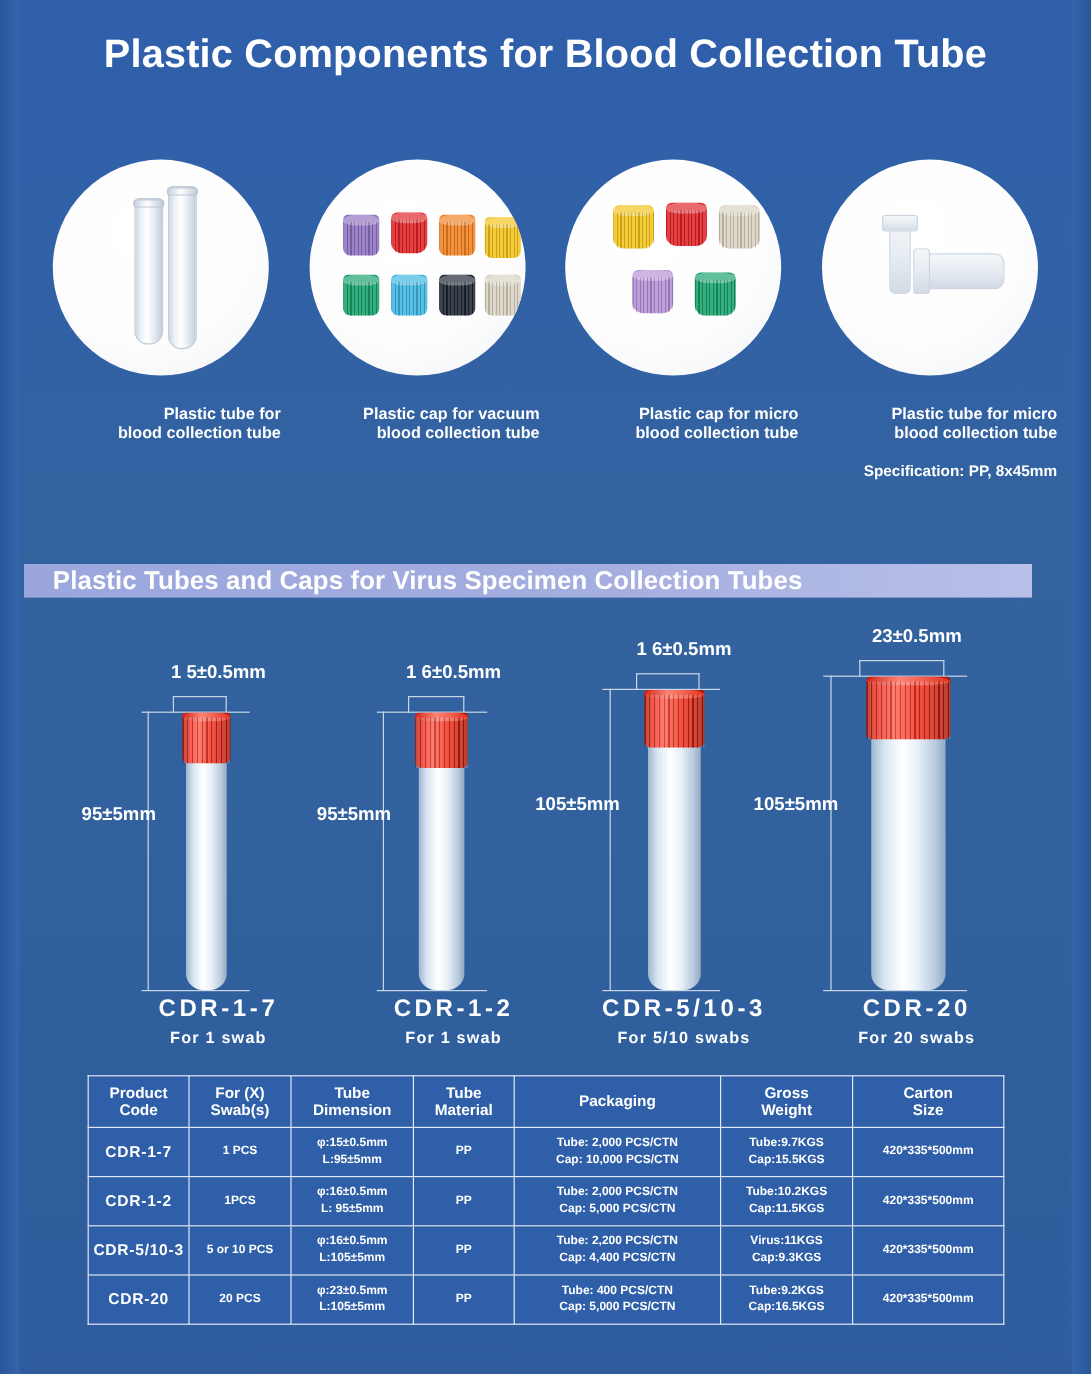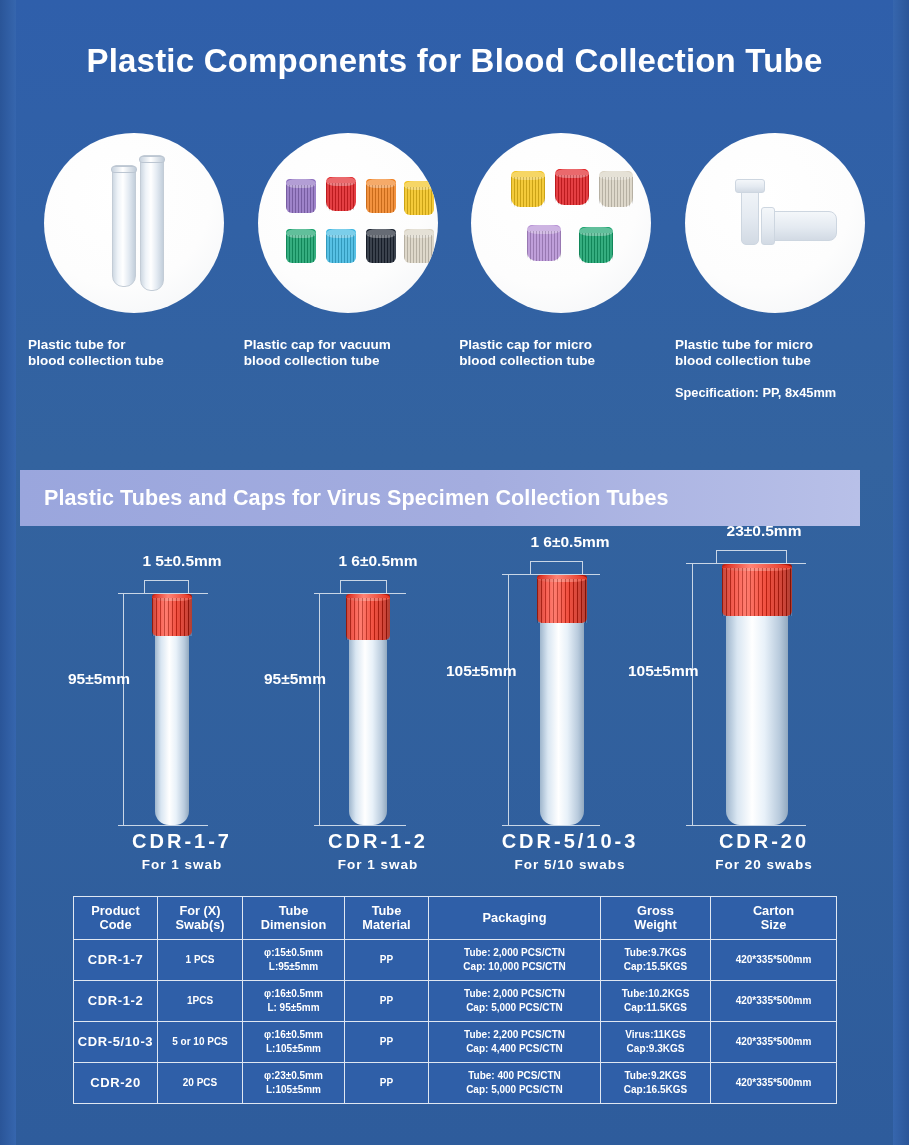--- a/index.html
+++ b/index.html
@@ -12,21 +12,21 @@
   .page{
     position:absolute;inset:0;
     background:linear-gradient(180deg,#2f5fab 0%,#33639f 40%,#2e5c9c 100%);
   }
   .side-strip{position:absolute;top:0;bottom:0;width:16px;background:#3b6bb5;}
   .side-strip.left{left:0;background:linear-gradient(90deg,#2a5598,#3666ae);}
   .side-strip.right{right:0;background:linear-gradient(270deg,#2a5598,#3666ae);}
 
   
   .title-bar{
-    position:absolute;top:42px;left:0;right:0;text-align:center;
+    position:absolute;top:26px;left:0;right:0;text-align:center;
   }
   .title-bar h1{
     margin:0;color:#ffffff;font-size:33px;font-weight:bold;
     letter-spacing:.2px;
   }
 
   
   .circles{
     position:absolute;top:133px;left:44px;right:44px;height:180px;
     display:flex;justify-content:space-between;
@@ -71,27 +71,27 @@
     position:absolute;border-radius:5px;
     background:linear-gradient(180deg,#f4f7fa,#e4eaf1 55%,#d2dae4);
     border:1px solid #cdd6e0;
   }
 
   
   .captions{
     position:absolute;top:337px;left:28px;right:28px;height:80px;
     display:flex;justify-content:space-between;
   }
-  .cap-block{width:206px;text-align:left;color:#ffffff;}
+  .cap-block{width:206px;text-align:right;color:#ffffff;}
   .cap-block .name{font-size:13.5px;font-weight:bold;line-height:16px;}
   .cap-block .spec{font-size:12.8px;font-weight:bold;line-height:16px;margin-top:16px;}
 
   
   .banner{
-    position:absolute;top:470px;left:20px;width:840px;height:56px;
+    position:absolute;top:470px;left:20px;width:840px;height:28px;
     background:linear-gradient(90deg,#9aa6dd 0%,#a4addf 55%,#b8c0e8 100%);
     display:flex;align-items:center;
   }
   .banner span{
     color:#ffffff;font-size:21.5px;font-weight:bold;padding-left:24px;letter-spacing:.1px;
   }
 
   
   .showcase{
     position:absolute;top:530px;left:30px;right:30px;height:350px;

